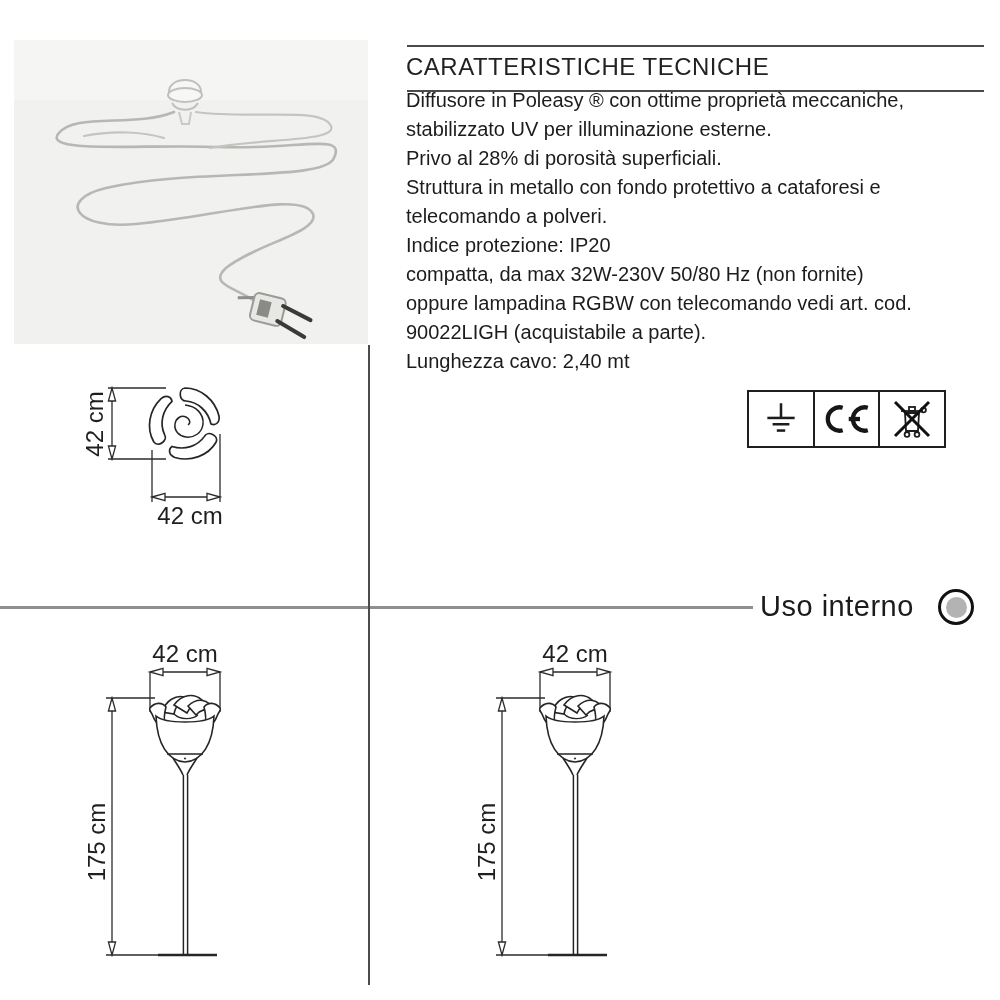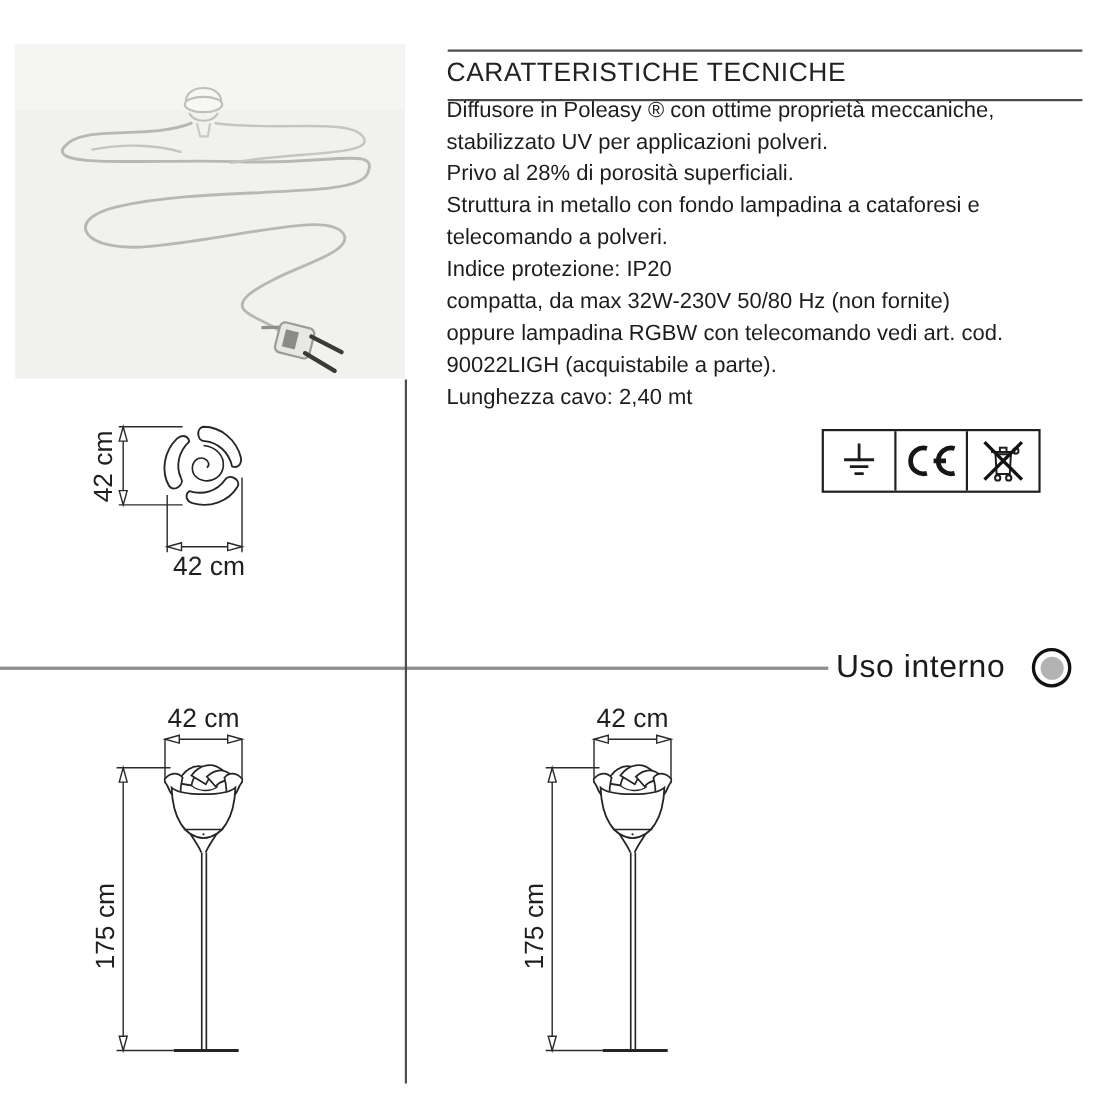--- a/index.html
+++ b/index.html
@@ -76,23 +76,23 @@
       </g>
     </svg>
   </div>
 
   <div class="abs rule-top"></div>
   <div class="abs page-title">CARATTERISTICHE TECNICHE</div>
   <div class="abs rule-bottom"></div>
 
   <div class="abs specs">
     <div class="spec-line">Diffusore in Poleasy ® con ottime proprietà meccaniche,</div>
-    <div class="spec-line">stabilizzato UV per applicazioni polveri.</div>
+    <div class="spec-line">stabilizzato UV per illuminazione esterne.</div>
     <div class="spec-line">Privo al 28% di porosità superficiali.</div>
-    <div class="spec-line">Struttura in metallo con fondo lampadina a cataforesi e</div>
+    <div class="spec-line">Struttura in metallo con fondo protettivo a cataforesi e</div>
     <div class="spec-line">telecomando a polveri.</div>
     <div class="spec-line">Indice protezione: IP20</div>
     <div class="spec-line">compatta, da max 32W-230V 50/80 Hz (non fornite)</div>
     <div class="spec-line">oppure lampadina RGBW con telecomando vedi art. cod.</div>
     <div class="spec-line">90022LIGH (acquistabile a parte).</div>
     <div class="spec-line">Lunghezza cavo: 2,40 mt</div>
   </div>
 
   <div class="abs cert-box">
     <div class="cert-cell">

